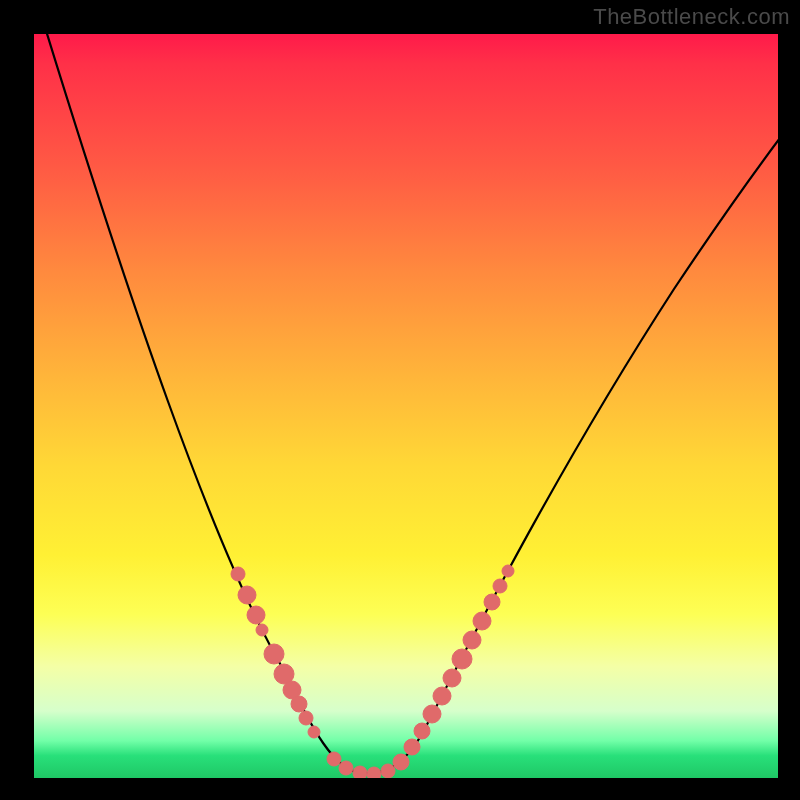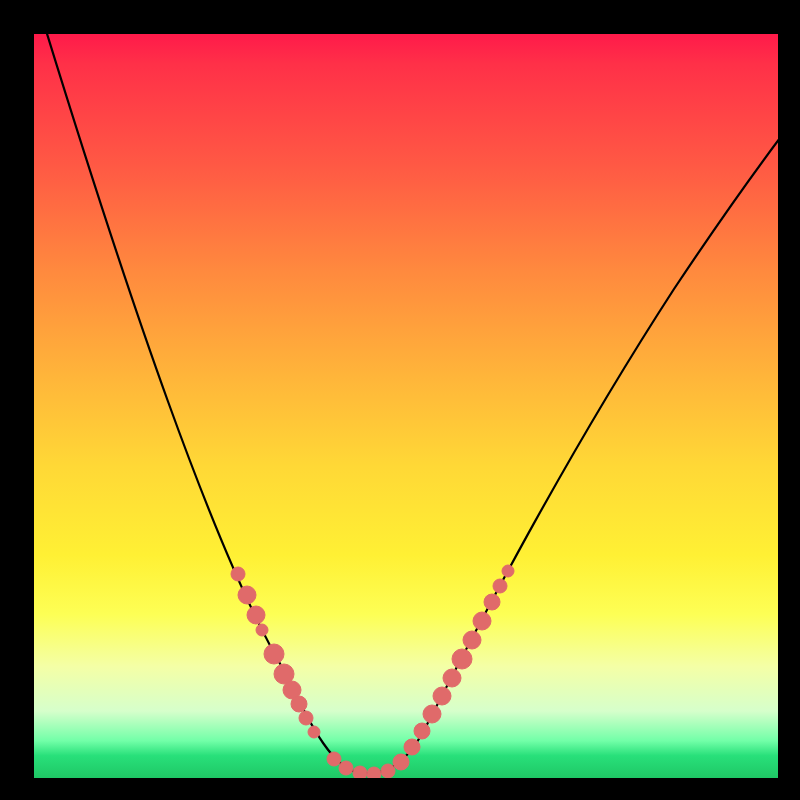--- a/index.html
+++ b/index.html
@@ -60,20 +60,21 @@
     inset: 0;
     width: 100%;
     height: 100%;
   }
 </style>
 </head>
 <body>
 
 <div class="frame">
 
+  <div class="watermark">TheBottleneck.com</div>
 
   <div class="plot-area">
     <div class="gradient-bg"></div>
 
     <svg class="curve" viewBox="0 0 744 744" preserveAspectRatio="none">
       <path d="M 10 -10
                C 90 250, 180 520, 252 640
                C 280 700, 300 732, 322 738
                C 344 742, 366 738, 388 700
                C 430 620, 520 440, 640 255

